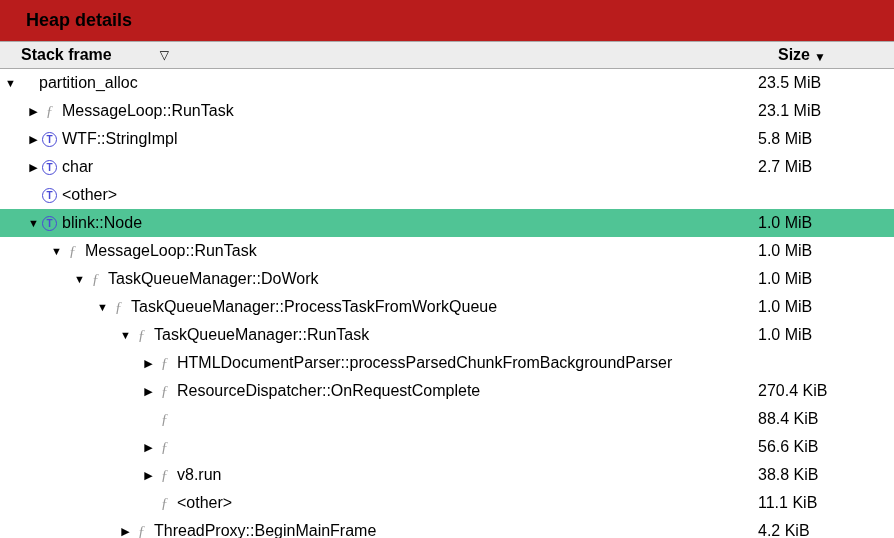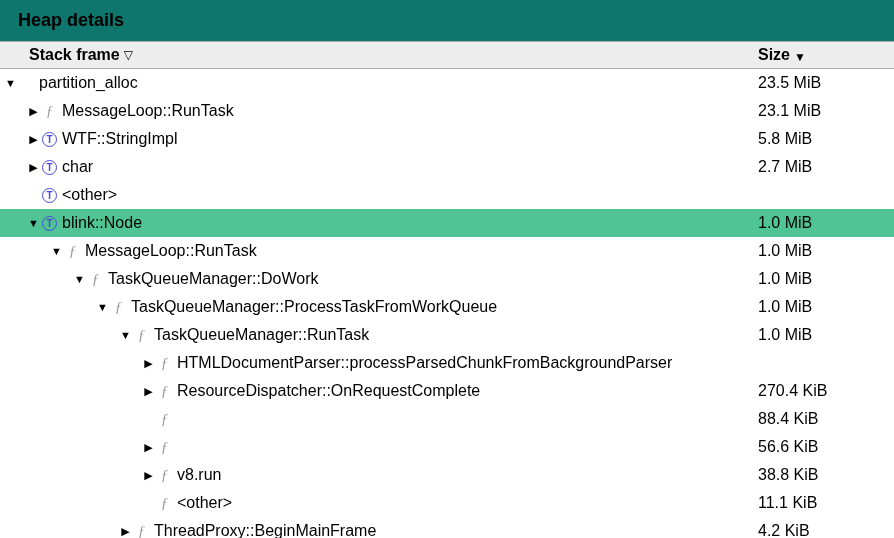--- a/index.html
+++ b/index.html
@@ -1,23 +1,23 @@
 <!DOCTYPE html>
 <html><head>
 <meta charset="utf-8">
 <style>
   * { margin:0; padding:0; box-sizing:border-box; }
   body { font-family:"Helvetica Neue",Arial,sans-serif; font-size:16px; color:#000;
          width:894px; height:538px; overflow:hidden; background:#fff; }
-  .panel-title { background:#0f766e; border-bottom:1px solid #aaa; padding:10px 18px;
+  .panel-title { background:#b91c1c; border-bottom:1px solid #aaa; padding:10px 26px;
                  font-weight:700; font-size:18px; }
   .header-row { display:flex; align-items:center; background:#ededed;
                 border-bottom:1px solid #aaa; padding:4px 0; font-weight:700; font-size:16px; }
-  .header-left  { flex:0 0 758px; padding-left:29px; display:flex; align-items:center; }
-  .header-right { flex:1; display:flex; align-items:flex-end; }
+  .header-left  { flex:0 0 758px; padding-left:21px; display:flex; align-items:center;gap:44px; }
+  .header-right { flex:1; display:flex; align-items:flex-end;margin-left:20px; }
   .hollow-tri { display:inline-block; font-size:12px; margin-left:4px; font-weight:400; }
   .row { display:flex; align-items:center; height:28px; font-size:16px; }
   .row.sel { background:#50c495; }
   .row .left { flex:0 0 758px; display:flex; align-items:center; }
   .row .right{ flex:1; }
   .arrow { display:inline-block; width:11px; text-align:center; font-size:11px;
            line-height:1; user-select:none; color:#000; }
   .arrow.invisible { visibility:hidden; }
   .kindbox { display:inline-flex; align-items:center; justify-content:center;
              width:15px; height:15px; margin:0 5px 0 3px; color:#666; }

